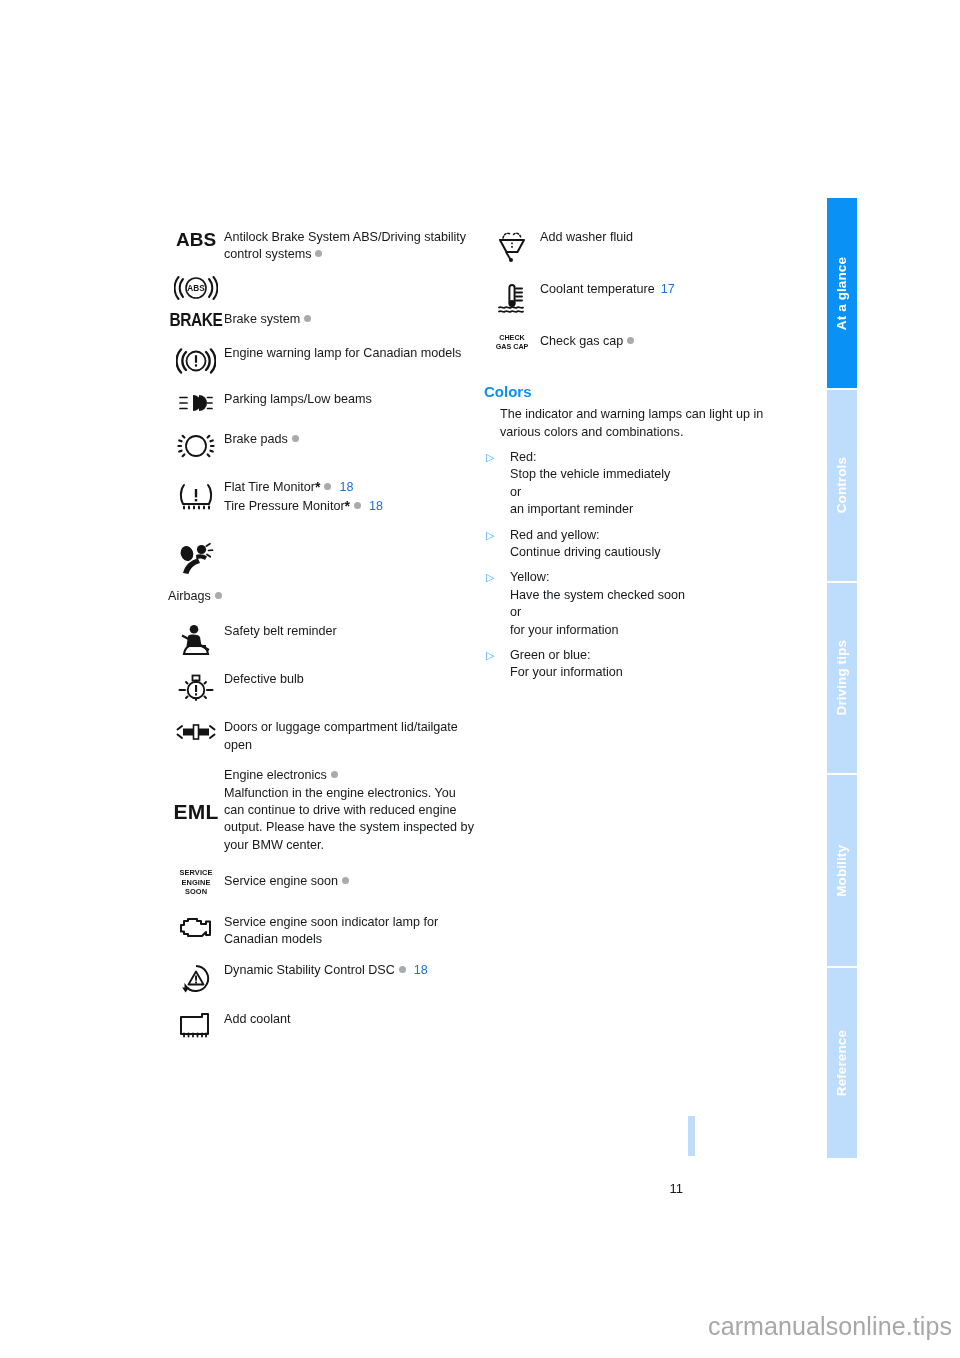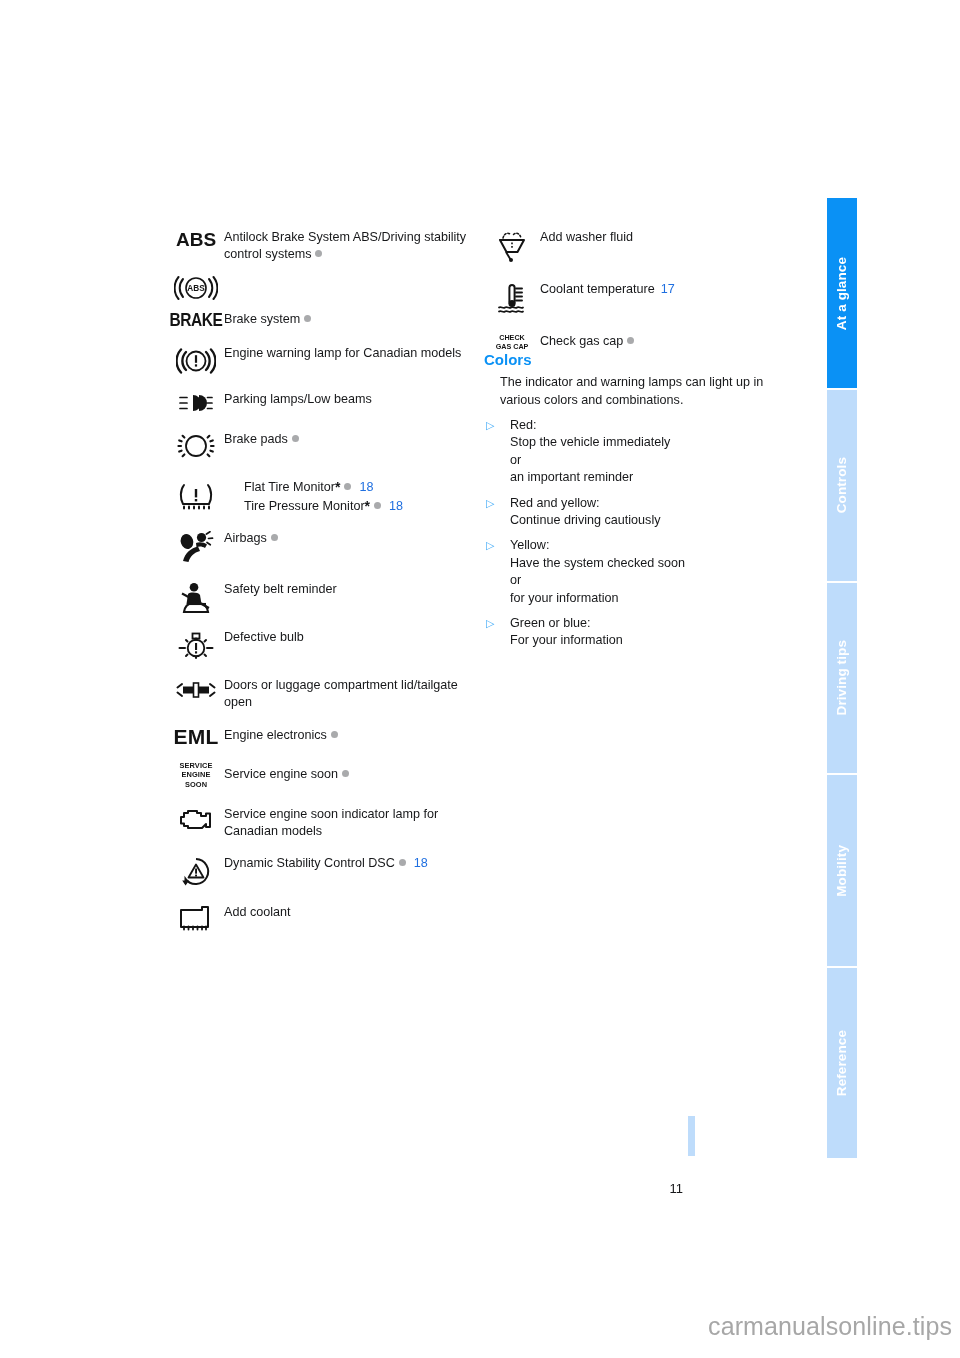--- a/index.html
+++ b/index.html
@@ -313,21 +313,21 @@
               <path d="M34.4,18.7 L36.8,19.6"></path>
                 <path d="M31.6,22.4 L33.4,24.2"></path>
             </g>
           </svg>
         </div>
         <div class="lamp-text">
           <span>Brake pads</span><span class="dot"></span>
         </div>
       </div>
 
-      <div class="lamp-row" style="margin-bottom:14px;gap:20px;">
+      <div class="lamp-row" style="margin-bottom:14px;">
         <div class="lamp-icon">
           <svg width="40" height="32" viewBox="0 0 40 32">
             <path d="M8,6 C4,11 4,20 7,25 L33,25 C36,20 36,11 32,6" fill="none" stroke="#141414" stroke-width="2" stroke-linecap="round"></path>
             <rect x="18.8" y="10" width="2.4" height="8.4" fill="#141414"></rect>
             <rect x="18.8" y="20" width="2.4" height="2.4" fill="#141414"></rect>
             <g stroke="#141414" stroke-width="2" stroke-linecap="round">
               <path d="M8,27.5 L8,29.5"></path>
                 <path d="M13,27.5 L13,29.5"></path>
               <path d="M18,27.5 L18,29.5"></path>
                 <path d="M23,27.5 L23,29.5"></path>
@@ -339,21 +339,21 @@
         <div class="lamp-text">
           <div>
             <span>Flat Tire Monitor</span><span class="sup-star">*</span><span class="dot"></span><span class="pref">18</span>
           </div>
           <div>
             <span>Tire Pressure Monitor</span><span class="sup-star">*</span><span class="dot"></span><span class="pref">18</span>
           </div>
         </div>
       </div>
 
-      <div class="lamp-row" style="margin-bottom:17px;">
+      <div class="lamp-row" style="margin-bottom:17px;flex-direction:column;">
         <div class="lamp-icon">
           <svg width="40" height="32" viewBox="0 0 40 32">
             <circle cx="25.5" cy="6.5" r="4.6" fill="#141414"></circle>
             <path d="M20,12 C23,10.5 28,11 31,13.5 L29,17 C26,15 22.5,15 20.5,16.5 Z" fill="#141414"></path>
             <path d="M7,30 C9,22 15,17 22,15.5 L24,20 C18,21.5 14,25.5 12.5,31 Z" fill="#141414"></path>
             <ellipse cx="11" cy="10.5" rx="6.2" ry="7.6" fill="#141414" transform="rotate(-18 11 10.5)"></ellipse>
             <g stroke="#141414" stroke-width="1.7" stroke-linecap="round">
               <path d="M30.5,3 L34,0.8"></path>
                 <path d="M32.5,7.5 L36.5,7.2"></path>
                 <path d="M31,11.5 L34.3,13.8"></path>
@@ -423,20 +423,21 @@
       </div>
 
       <div class="lamp-row" style="margin-bottom:12px; align-items:center;">
         <div class="lamp-icon">
           <span class="glyph glyph-eml">EML</span>
         </div>
         <div class="lamp-text">
           <div>
             <span>Engine electronics</span><span class="dot"></span>
           </div>
+          <div>Malfunction in the engine electronics. You can continue to drive with reduced engine output. Please have the system inspected by your BMW center.</div>
         </div>
       </div>
 
       <div class="lamp-row" style="margin-bottom:16px; align-items:center;">
         <div class="lamp-icon">
           <span class="glyph glyph-ses" style="white-space:pre;">SERVICE
 ENGINE
 SOON</span>
         </div>
         <div class="lamp-text">
@@ -526,21 +527,21 @@
               <path d="M7,25.5 C9,23.8 11,27.2 13,25.5 C15,23.8 17,27.2 19,25.5 C21,23.8 23,27.2 25,25.5 C27,23.8 29,27.2 31,25.5"></path>
               <path d="M7,29.5 C9,27.8 11,31.2 13,29.5 C15,27.8 17,31.2 19,29.5 C21,27.8 23,31.2 25,29.5 C27,27.8 29,31.2 31,29.5"></path>
             </g>
           </svg>
         </div>
         <div class="lamp-text">
           <span>Coolant temperature</span><span class="pref">17</span>
         </div>
       </div>
 
-      <div class="lamp-row" style="align-items:center;">
+      <div class="lamp-row" style="margin-bottom:32px; align-items:center;">
         <div class="lamp-icon">
           <span class="glyph glyph-gas" style="white-space:pre;">CHECK
 GAS CAP</span>
         </div>
         <div class="lamp-text">
           <span>Check gas cap</span><span class="dot"></span>
         </div>
       </div>
 
       <h2 class="sec-title">Colors</h2>

